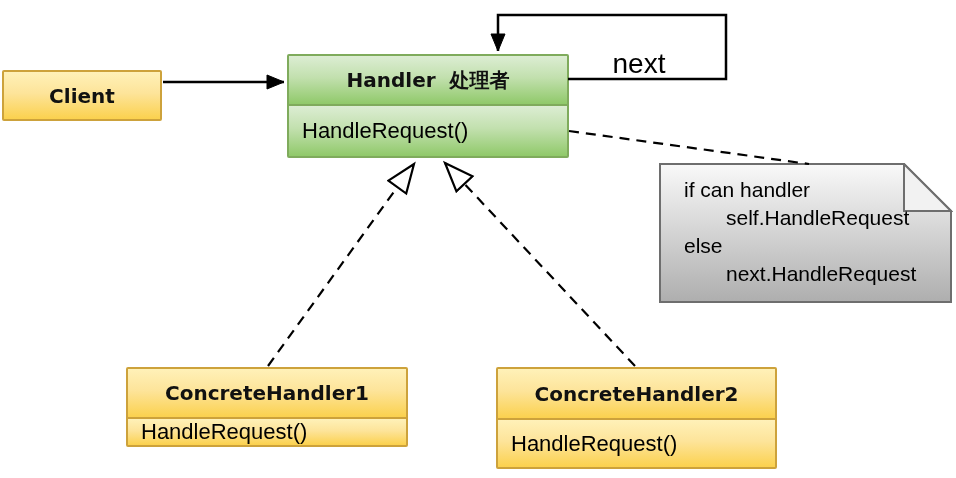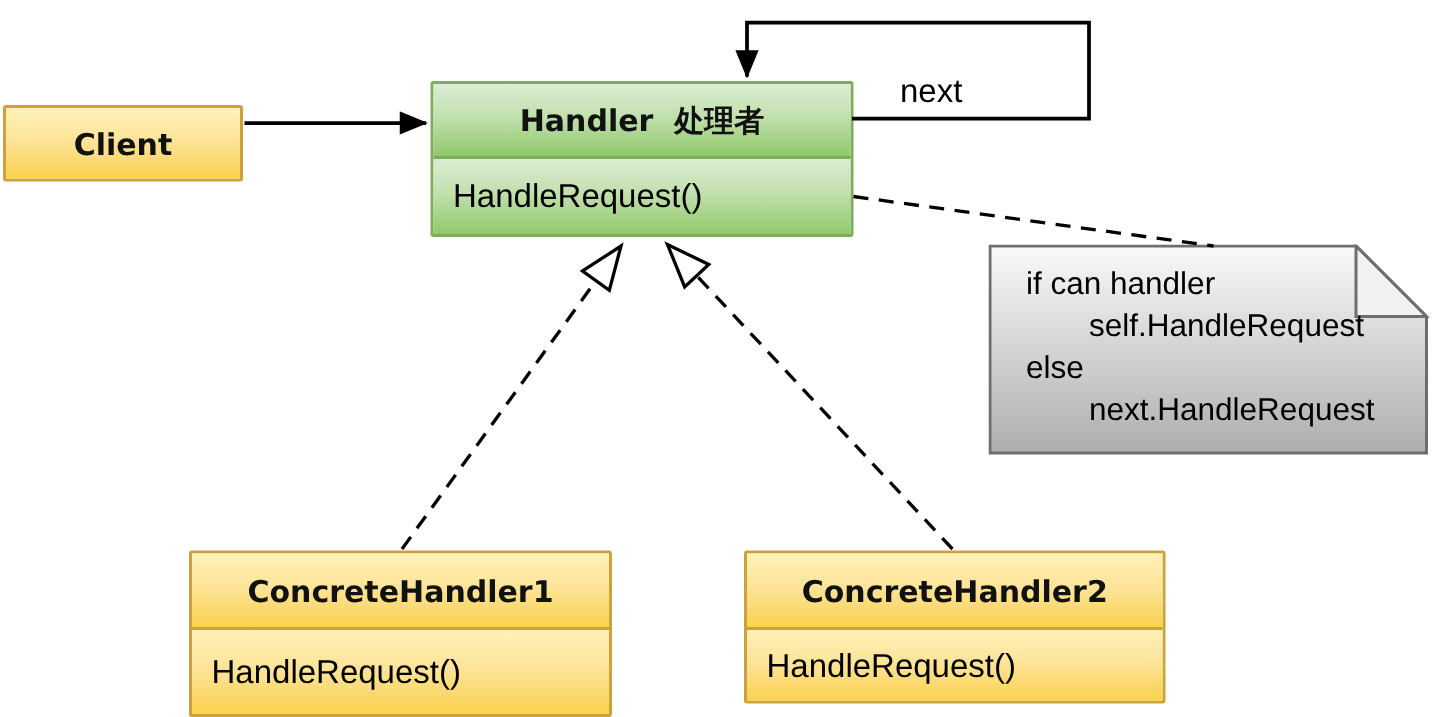--- a/index.html
+++ b/index.html
@@ -65,32 +65,33 @@
     color: #000000;
   }
 
   #client-box   { left: 2px;   top: 70px;  width: 160px; height: 51px; justify-content: center; }
   #client-box .row-title { flex: 1 1 auto; }
 
   #handler-box  { left: 287px; top: 54px;  width: 282px; height: 104px; }
   #handler-box .row-title  { height: 48px; justify-content: center; }
   #handler-box .row-method { flex: 1 1 auto; }
 
-  #concrete1-box { left: 126px; top: 367px; width: 282px; height: 111px; }
+  #concrete1-box { left: 126px; top: 367px; width: 282px; height: 80px; }
   #concrete2-box { left: 496px; top: 367px; width: 281px; height: 102px; }
   #concrete1-box .row-title, #concrete2-box .row-title { height: 49px; }
   #concrete1-box .row-method, #concrete2-box .row-method { flex: 1 1 auto; }
 
   
   .next-label {
     position: absolute;
     left: 600px; top: 48px;
     width: 78px; height: 28px;
+    text-align: center;
     font-family: "Liberation Sans", sans-serif;
-    font-size: 22px;
+    font-size: 28px;
     color: #000000;
     z-index: 3;
   }
 
   
   .note {
     position: absolute;
     left: 659px; top: 163px;
     width: 294px; height: 141px;
     z-index: 2;

